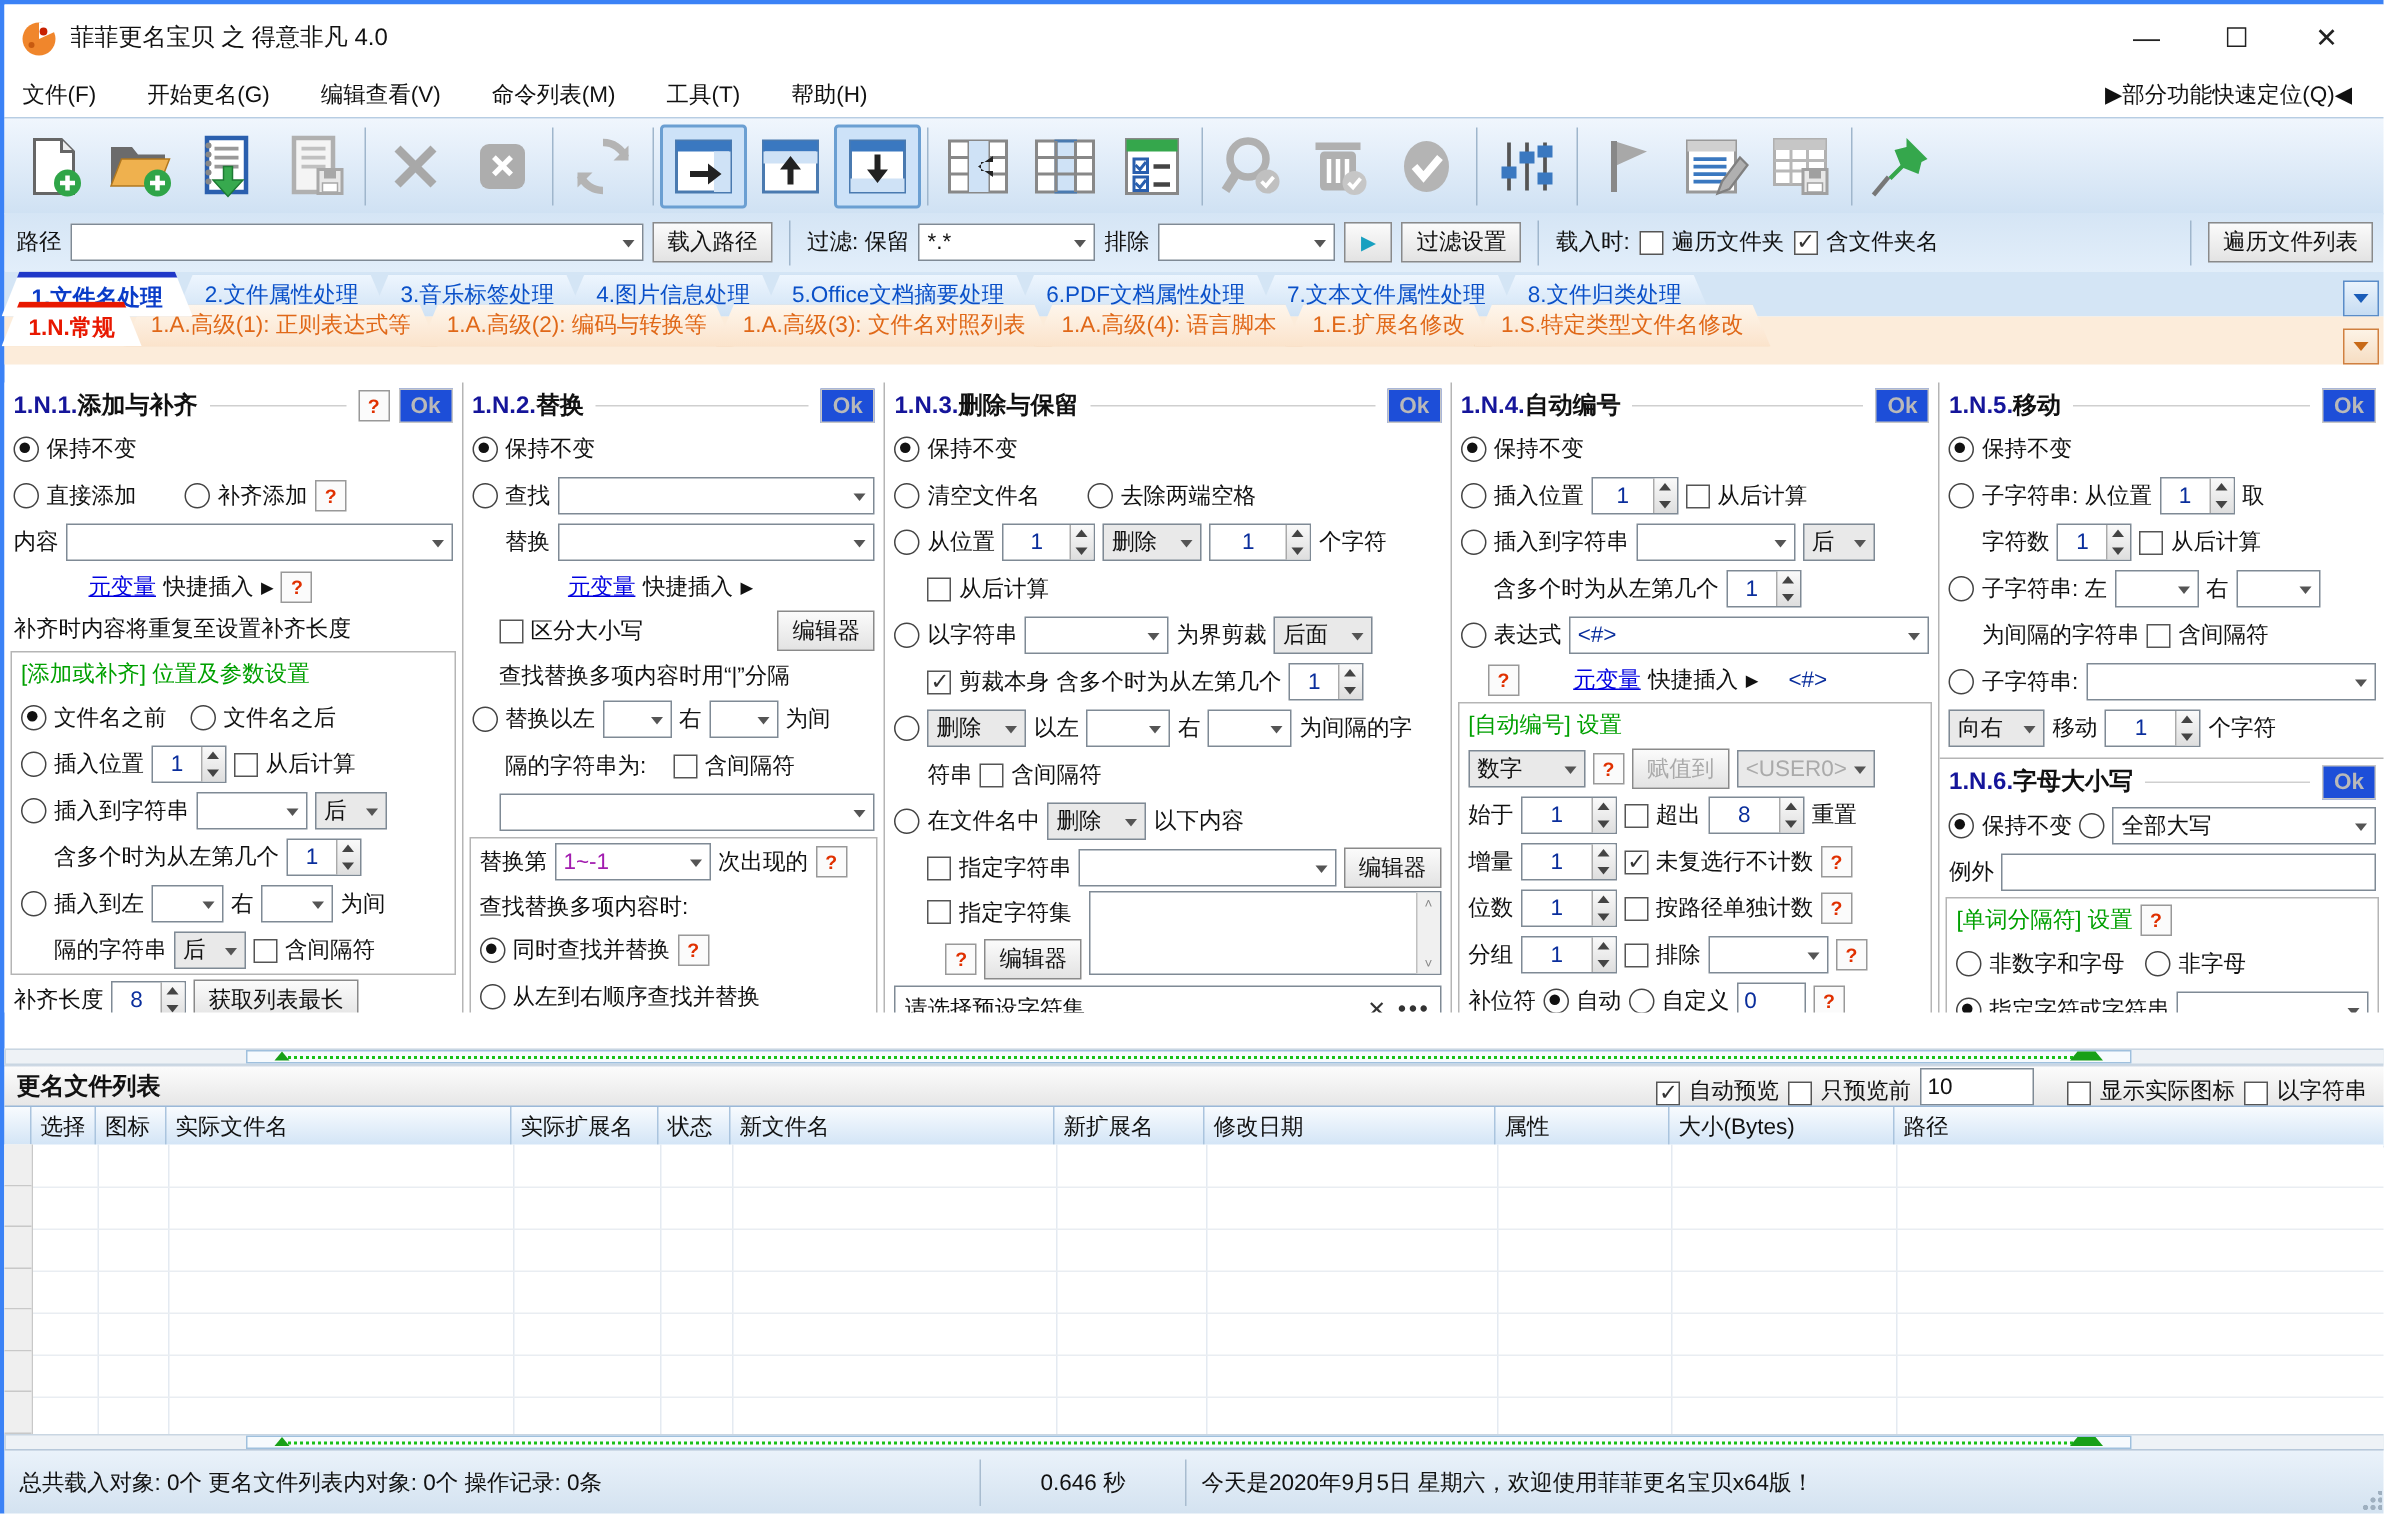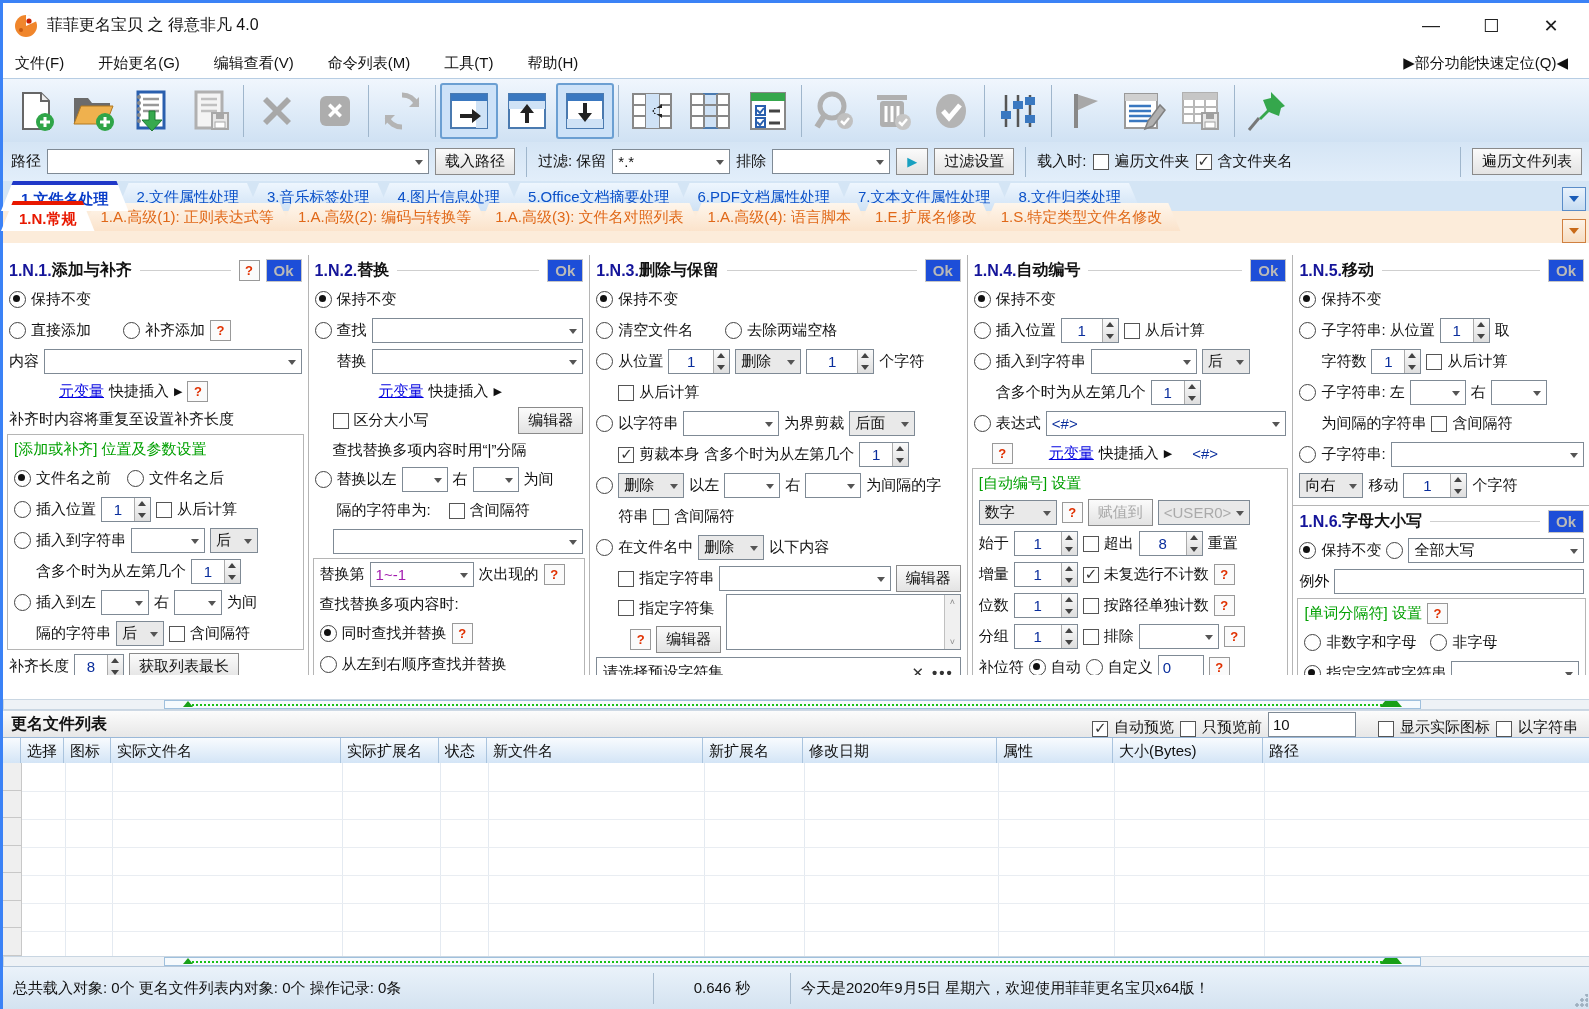--- a/index.html
+++ b/index.html
@@ -972,21 +972,21 @@
       </div>
   </div>
 
   <div class="band listbar">
     <span class="listttl">更名文件列表</span>
     <div class="listopts">
       <span class="ck on"></span>
         <span>自动预览</span>
       <span class="ck"></span>
         <span>只预览前</span>
-      <span class="tx" style="width:88px">10</span>
+      <span class="tx" style="width:76px">10</span>
       <span style="width:10px"></span>
       <span class="ck"></span>
         <span>显示实际图标</span>
       <span class="ck"></span>
         <span>以字符串</span>
     </div>
   </div>
 
   <div class="band thead">
     <span class="th" style="width:18px;padding:0"></span>

